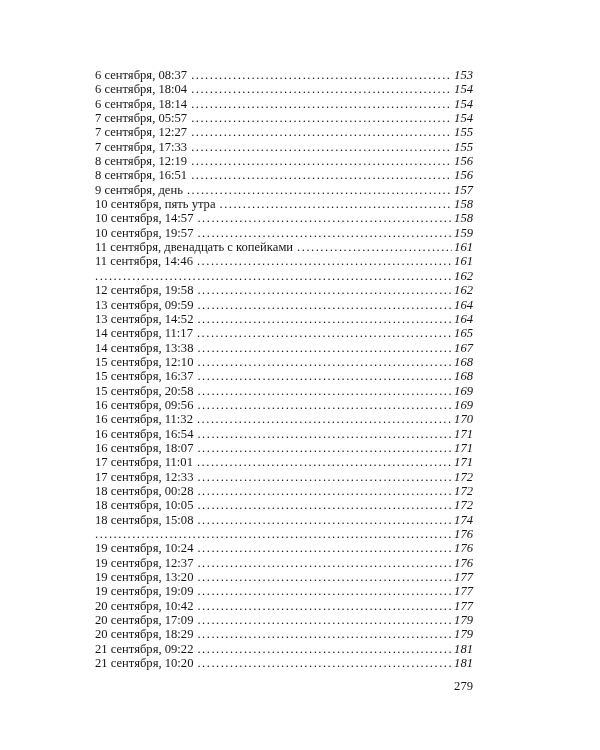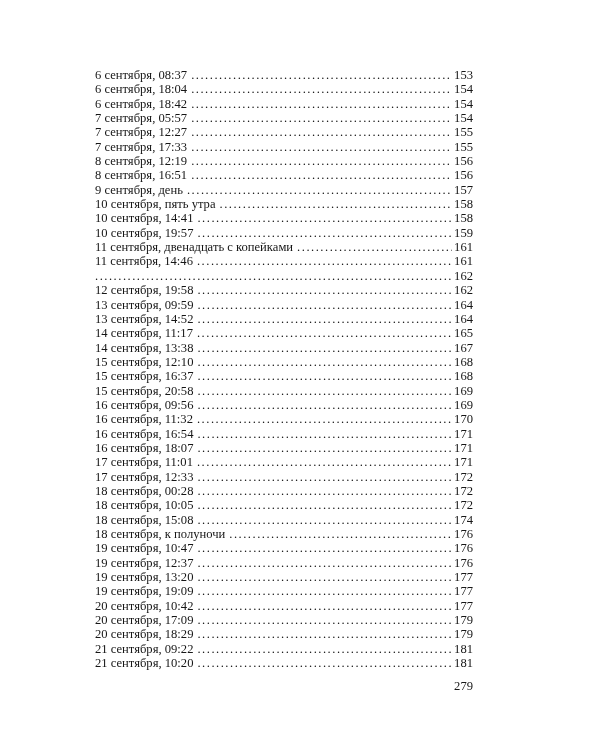--- a/index.html
+++ b/index.html
@@ -36,20 +36,21 @@
   .toc-dots {
     flex: 1 1 auto;
     overflow: hidden;
     letter-spacing: 1.5px;
     min-width: 8px;
   }
   .toc-page {
     flex: 0 0 auto;
     padding-left: 2px;
     text-align: right;
+    font-style: italic;
   }
   .page-number {
     position: absolute;
     top: 679px;
     left: 95px;
     width: 378px;
     text-align: right;
     font-size: 12.6px;
   }
 </style>
@@ -62,21 +63,21 @@
         <span class="toc-label">6 сентября, 08:37</span>
         <span class="toc-dots">................................................................................................................................................................</span>
         <span class="toc-page">153</span>
       </div>
       <div class="toc-row">
         <span class="toc-label">6 сентября, 18:04</span>
         <span class="toc-dots">................................................................................................................................................................</span>
         <span class="toc-page">154</span>
       </div>
       <div class="toc-row">
-        <span class="toc-label">6 сентября, 18:42</span>
+        <span class="toc-label">6 сентября, 18:14</span>
         <span class="toc-dots">................................................................................................................................................................</span>
         <span class="toc-page">154</span>
       </div>
       <div class="toc-row">
         <span class="toc-label">7 сентября, 05:57</span>
         <span class="toc-dots">................................................................................................................................................................</span>
         <span class="toc-page">154</span>
       </div>
       <div class="toc-row">
         <span class="toc-label">7 сентября, 12:27</span>
@@ -102,21 +103,21 @@
         <span class="toc-label">9 сентября, день</span>
         <span class="toc-dots">................................................................................................................................................................</span>
         <span class="toc-page">157</span>
       </div>
       <div class="toc-row">
         <span class="toc-label">10 сентября, пять утра</span>
         <span class="toc-dots">................................................................................................................................................................</span>
         <span class="toc-page">158</span>
       </div>
       <div class="toc-row">
-        <span class="toc-label">10 сентября, 14:41</span>
+        <span class="toc-label">10 сентября, 14:57</span>
         <span class="toc-dots">................................................................................................................................................................</span>
         <span class="toc-page">158</span>
       </div>
       <div class="toc-row">
         <span class="toc-label">10 сентября, 19:57</span>
         <span class="toc-dots">................................................................................................................................................................</span>
         <span class="toc-page">159</span>
       </div>
       <div class="toc-row">
         <span class="toc-label">11 сентября, двенадцать с копейками</span>
@@ -211,26 +212,25 @@
         <span class="toc-label">18 сентября, 10:05</span>
         <span class="toc-dots">................................................................................................................................................................</span>
         <span class="toc-page">172</span>
       </div>
       <div class="toc-row">
         <span class="toc-label">18 сентября, 15:08</span>
         <span class="toc-dots">................................................................................................................................................................</span>
         <span class="toc-page">174</span>
       </div>
       <div class="toc-row">
-        <span class="toc-label">18 сентября, к полуночи</span>
         <span class="toc-dots">................................................................................................................................................................</span>
         <span class="toc-page">176</span>
       </div>
       <div class="toc-row">
-        <span class="toc-label">19 сентября, 10:47</span>
+        <span class="toc-label">19 сентября, 10:24</span>
         <span class="toc-dots">................................................................................................................................................................</span>
         <span class="toc-page">176</span>
       </div>
       <div class="toc-row">
         <span class="toc-label">19 сентября, 12:37</span>
         <span class="toc-dots">................................................................................................................................................................</span>
         <span class="toc-page">176</span>
       </div>
       <div class="toc-row">
         <span class="toc-label">19 сентября, 13:20</span>

